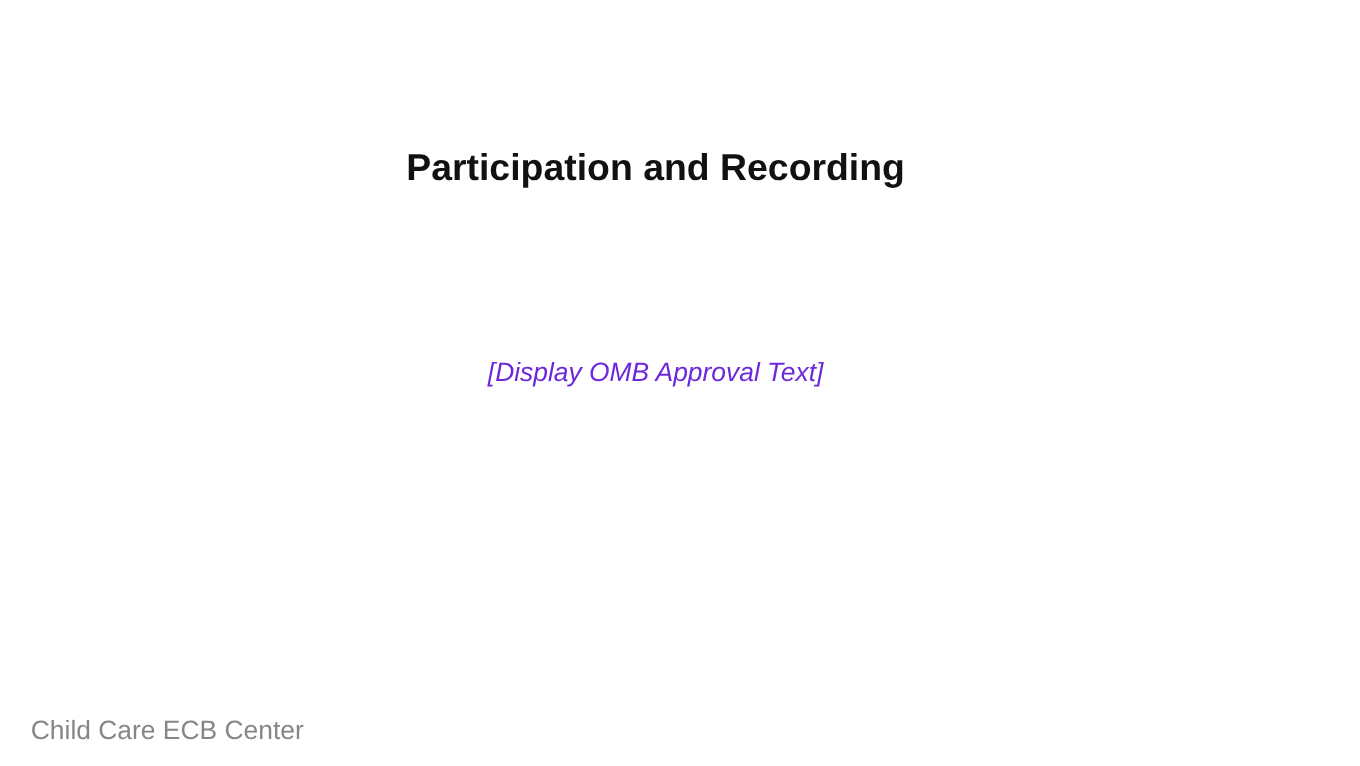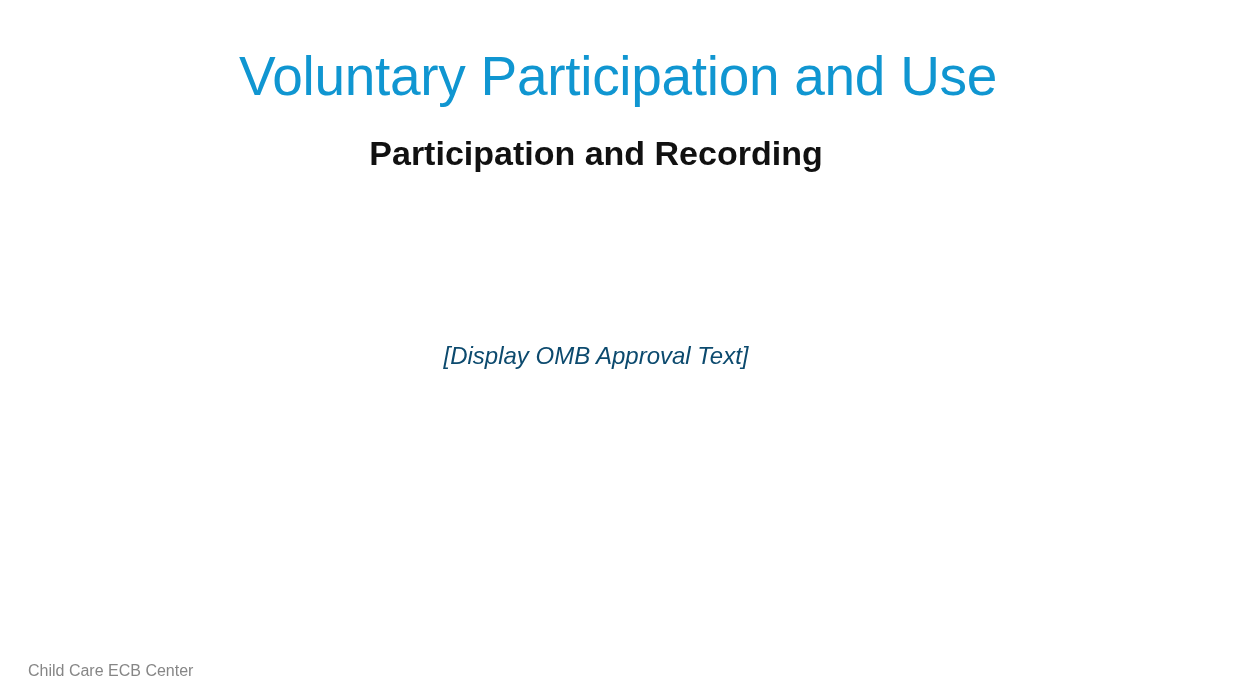--- a/index.html
+++ b/index.html
@@ -63,51 +63,47 @@
     display: block;
     height: 150px;
   }
   .slide-body {
     display: block;
     font-family: "Liberation Sans", sans-serif;
     font-size: 24px;
     font-weight: 400;
     font-style: italic;
     line-height: 1.25;
-    color: #0c4a6e;
+    color: #6d28d9;
     white-space: nowrap;
-    margin-top: 17px;
   }
 
   
   .footer {
     position: absolute;
     left: 28px;
     bottom: 16px;
     width: 600px;
     text-align: left;
   }
   .footer-text {
     display: inline-block;
     font-family: "Liberation Sans", sans-serif;
-    font-size: 16px;
+    font-size: 24px;
     font-weight: 400;
     line-height: 1.2;
     color: #868686;
     white-space: nowrap;
   }
 </style>
 </head>
 <body>
 
 <div class="slide">
 
-  <div class="title-block">
-    <span class="slide-title">Voluntary Participation and Use</span>
-  </div>
 
   <div class="content-block">
     <span class="slide-subtitle">Participation and Recording</span>
     <span class="spacer-line"></span>
     <span class="slide-body">[Display OMB Approval Text]</span>
   </div>
 
   <div class="footer">
     <span class="footer-text">Child Care ECB Center</span>
   </div>

